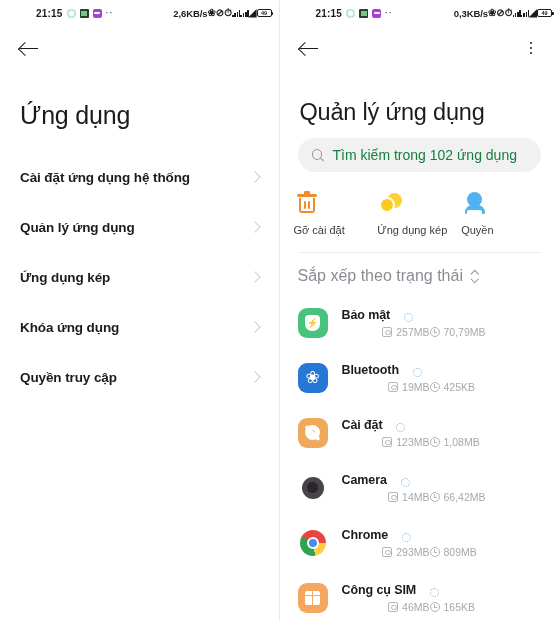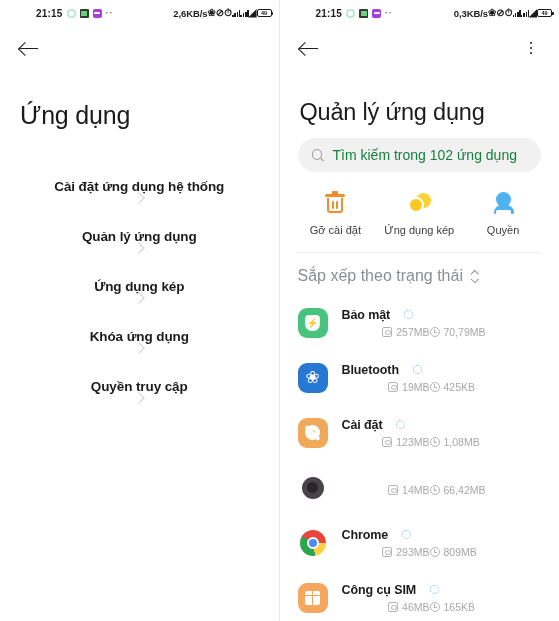--- a/index.html
+++ b/index.html
@@ -50,39 +50,39 @@
   .kebab{ width:20px; height:20px; display:flex; flex-direction:column; align-items:center; justify-content:center; gap:2.6px; cursor:pointer; }
   .kebab i{ width:2.6px; height:2.6px; border-radius:50%; background:#1b1b1b; display:block; }
 
   
   .page-title{ font-size:25px; color:#1b1b1b; padding:10px 20px 0 20px; font-weight:400; letter-spacing:-0.2px;margin-top:21px; }
   .page-title.right{ font-size:23.5px; padding-top:8px; }
 
   
   .settings-list{ margin-top:22px; }
   .setting-row{
-    display:flex; align-items:center; justify-content:flex-end;
-    padding:0 20px; height:50px; cursor:pointer;flex-direction:column;
+    display:flex; align-items:center; justify-content:space-between;
+    padding:0 20px; height:50px; cursor:pointer;
   }
   .setting-label{ font-size:13.5px; color:#1b1b1b; font-weight:bold; letter-spacing:-0.1px; }
   .chev{ width:8px; height:8px; border-top:1.4px solid #cfcfcf; border-right:1.4px solid #cfcfcf; transform:rotate(45deg); }
 
   
   .search{
     margin:12px 18px 0 18px; height:34px; background:#f1f1f1; border-radius:17px;
     display:flex; align-items:center; gap:9px; padding:0 14px; cursor:text;
   }
   .search-icon{ width:12px; height:12px; position:relative; flex:none; }
   .search-icon:before{ content:""; position:absolute; left:0; top:0; width:8.5px; height:8.5px; border:1.3px solid #9a9a9a; border-radius:50%; }
   .search-icon:after{ content:""; position:absolute; left:8px; top:8.3px; width:4.5px; height:1.3px; background:#9a9a9a; transform:rotate(45deg); transform-origin:left center; }
   .search-ph{ font-size:14px; color:#15803d; }
 
   
   .actions{ display:flex; margin-top:18px; padding:0 14px; }
-  .action{ flex:1; display:flex; flex-direction:column; align-items:center; gap:8px; cursor:pointer; }
+  .action{ flex:1; display:flex; flex-direction:column; align-items:flex-start; gap:8px; cursor:pointer; }
   .action-label{ font-size:11px; color:#3c3c3c; }
   .act-ico{ width:26px; height:26px; position:relative; }
 
   .trash-lid{ position:absolute; left:3px; top:3.5px; width:20px; height:3px; background:#f28b2b; border-radius:1.5px; }
   .trash-lid:before{ content:""; position:absolute; left:7px; top:-2.5px; width:6px; height:2.5px; background:#f28b2b; border-radius:1px 1px 0 0; }
   .trash-body{ position:absolute; left:5px; top:8px; width:16px; height:15px; border:2.2px solid #f28b2b; border-top:none; border-radius:0 0 3px 3px; }
   .trash-body:before,.trash-body:after{ content:""; position:absolute; top:2.5px; width:2px; height:8px; background:#f28b2b; border-radius:1px; }
   .trash-body:before{ left:3px; } .trash-body:after{ right:3px; }
 
   .coin-back{ position:absolute; right:1px; top:3px; width:15px; height:15px; border-radius:50%; background:#ffd233; }
@@ -101,21 +101,21 @@
   .sort-ico:before,.sort-ico:after{ content:""; position:absolute; left:3px; width:4.5px; height:4.5px; }
   .sort-ico:before{ top:1px; border-left:1.2px solid #8a8d93; border-top:1.2px solid #8a8d93; transform:rotate(45deg); }
   .sort-ico:after{ bottom:1px; border-right:1.2px solid #8a8d93; border-bottom:1.2px solid #8a8d93; transform:rotate(45deg); }
 
   
   .applist{ padding:4px 0 0 0; }
   .app-row{ display:flex; align-items:center; padding:8px 18px; height:55px; cursor:pointer; }
   .app-icon{ width:30px; height:30px; border-radius:9px; flex:none; position:relative;
              display:flex; align-items:center; justify-content:center; }
   .app-meta{ margin-left:14px; flex:1; }
-  .app-name-line{ display:flex; align-items:center; gap:14px; }
+  .app-name-line{ display:flex; align-items:flex-end; gap:14px; }
   .app-name{ font-size:12.5px; font-weight:bold; color:#1b1b1b; letter-spacing:-0.1px; }
   .spinner{ width:9px; height:9px; border-radius:50%; border:1.6px dotted #7db8e8; flex:none; }
   .app-stats{ display:flex; align-items:center; margin-top:4px; }
   .stat{ display:flex; align-items:center; gap:4px; font-size:10.5px; color:#a8a8a8; }
   .stat.size{ width:88px;justify-content:flex-end; }
   .st-ico{ width:10px; height:10px; border:1.2px solid #b5b5b5; border-radius:2px; position:relative; flex:none; }
   .st-ico.storage:after{ content:""; position:absolute; left:2px; top:2px; width:3.6px; height:3.6px; border-radius:50%; border:1.2px solid #b5b5b5; }
   .st-ico.clock{ border-radius:50%; }
   .st-ico.clock:after{ content:""; position:absolute; left:3.3px; top:1.6px; width:1.1px; height:3.4px; background:#b5b5b5; }
   .st-ico.clock:before{ content:""; position:absolute; left:3.3px; top:4.2px; width:3px; height:1.1px; background:#b5b5b5; }
@@ -362,20 +362,24 @@
             </span>
           </span>
         </span>
       </div>
 
       <div class="app-row">
         <span class="app-icon ic-cam">
             <span class="lens"></span>
           </span>
         <span class="app-meta">
+          <span class="app-name-line">
+            <span class="app-name">Camera</span>
+            <span class="spinner"></span>
+          </span>
           <span class="app-stats">
             <span class="stat size">
               <span class="st-ico storage"></span>
               <span>14MB</span>
             </span>
             <span class="stat">
               <span class="st-ico clock"></span>
               <span>66,42MB</span>
             </span>
           </span>

